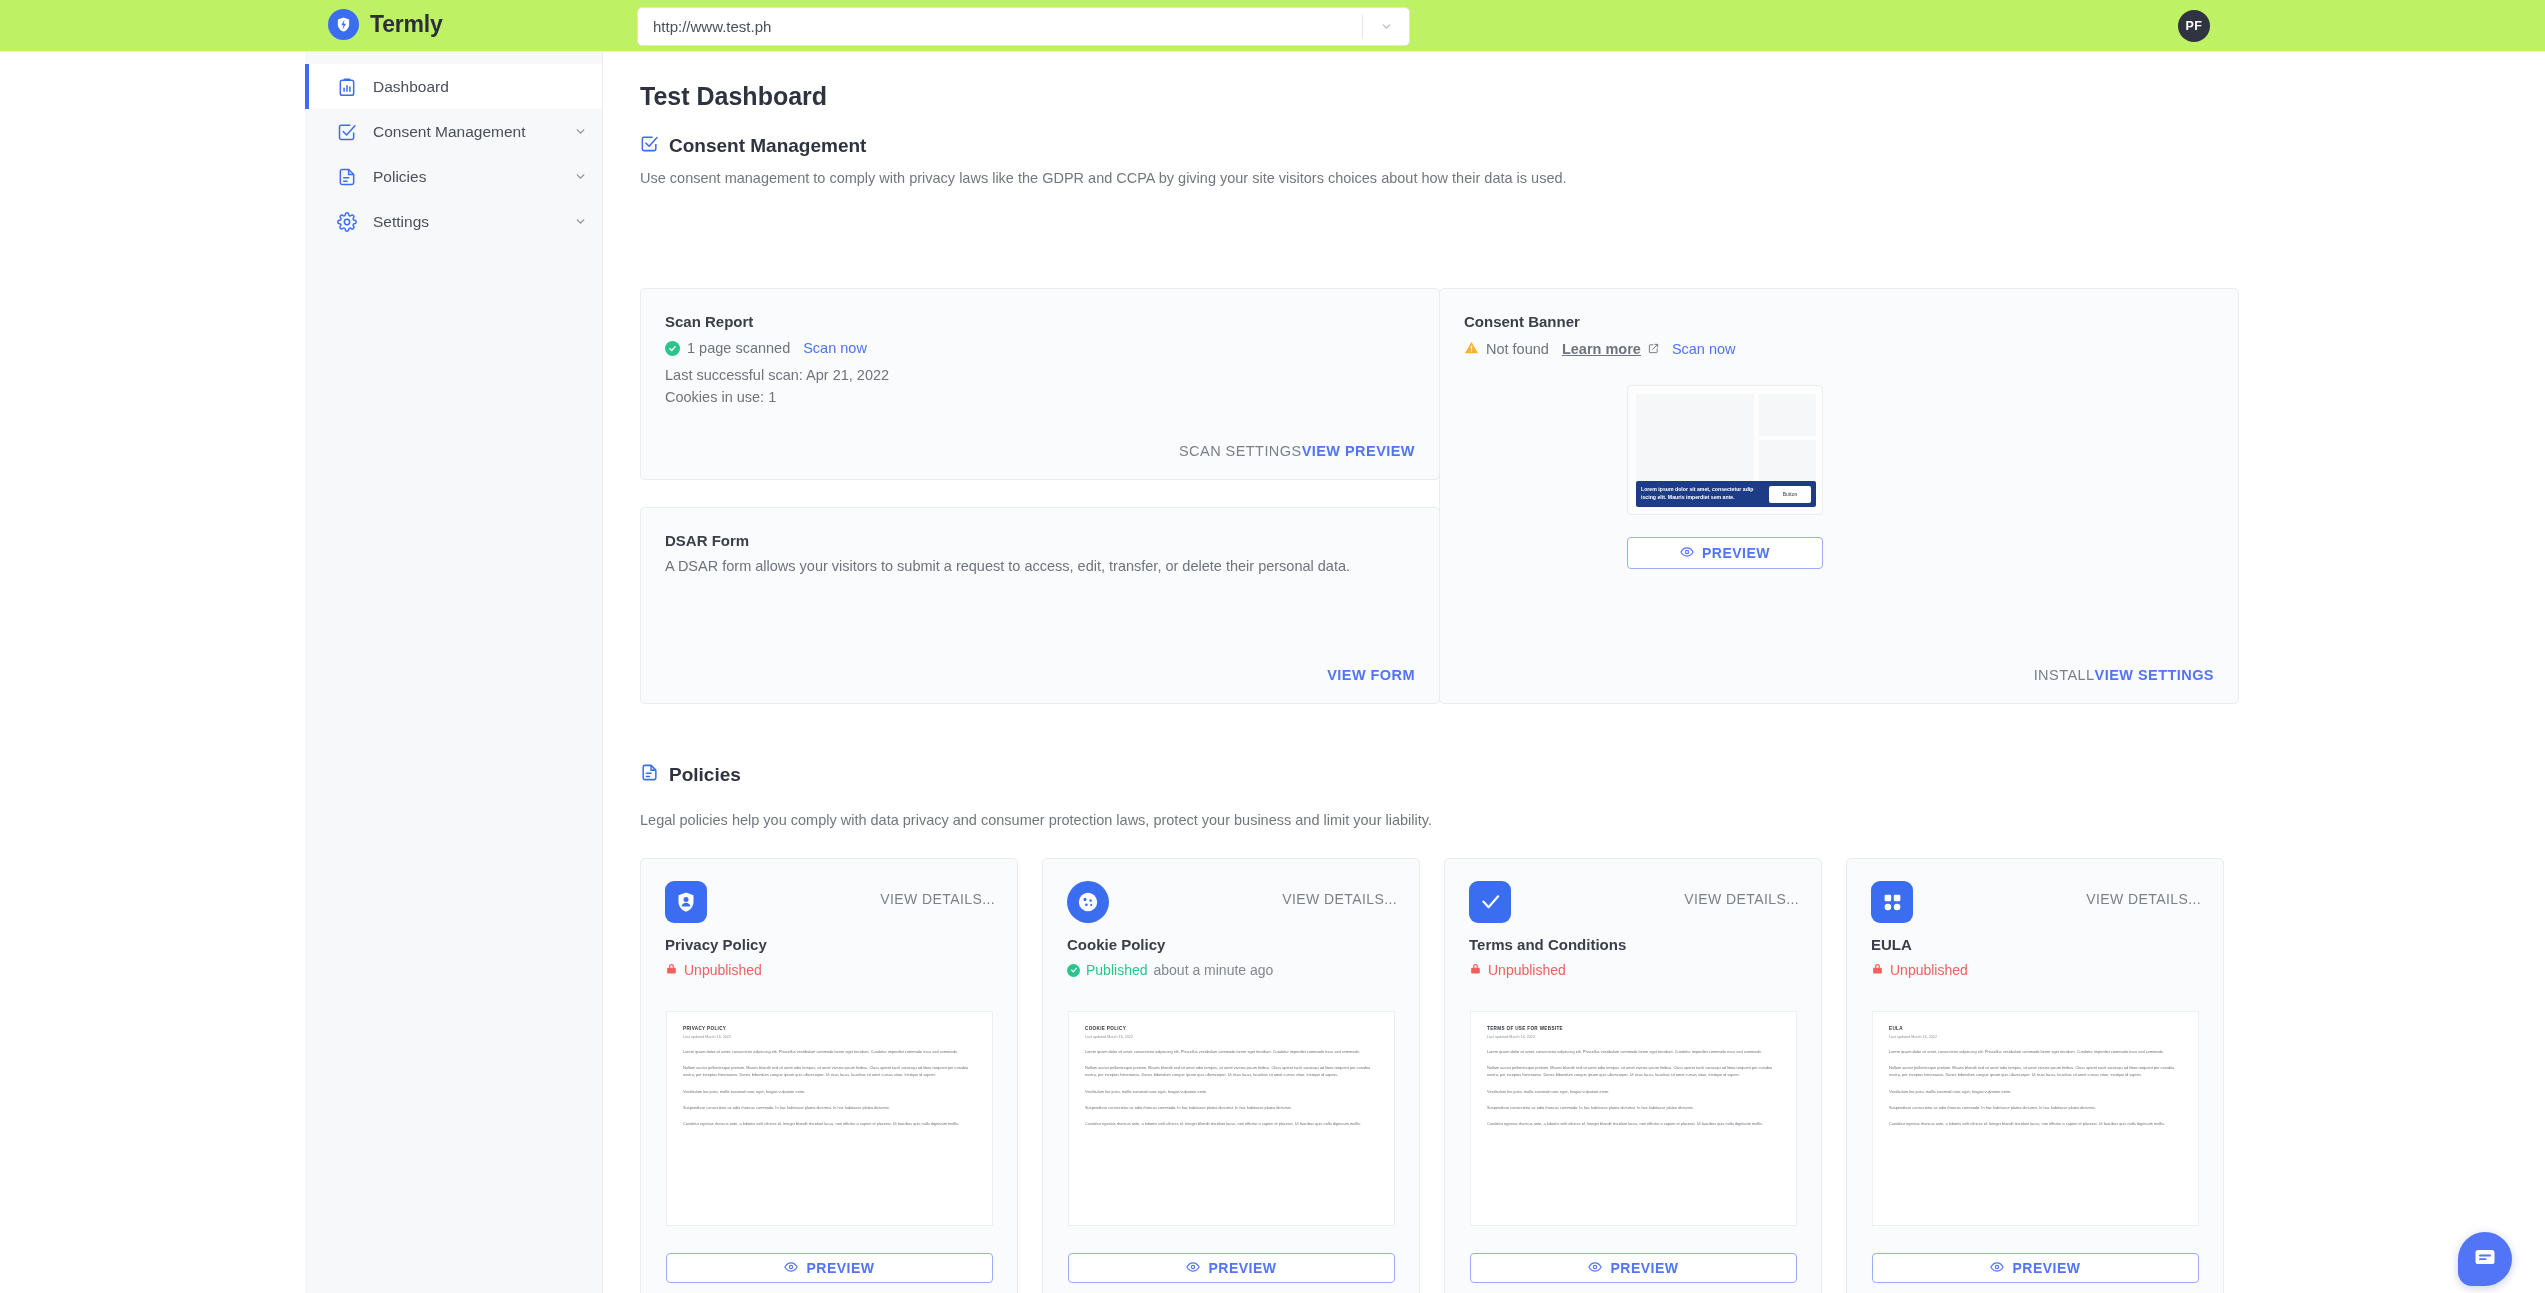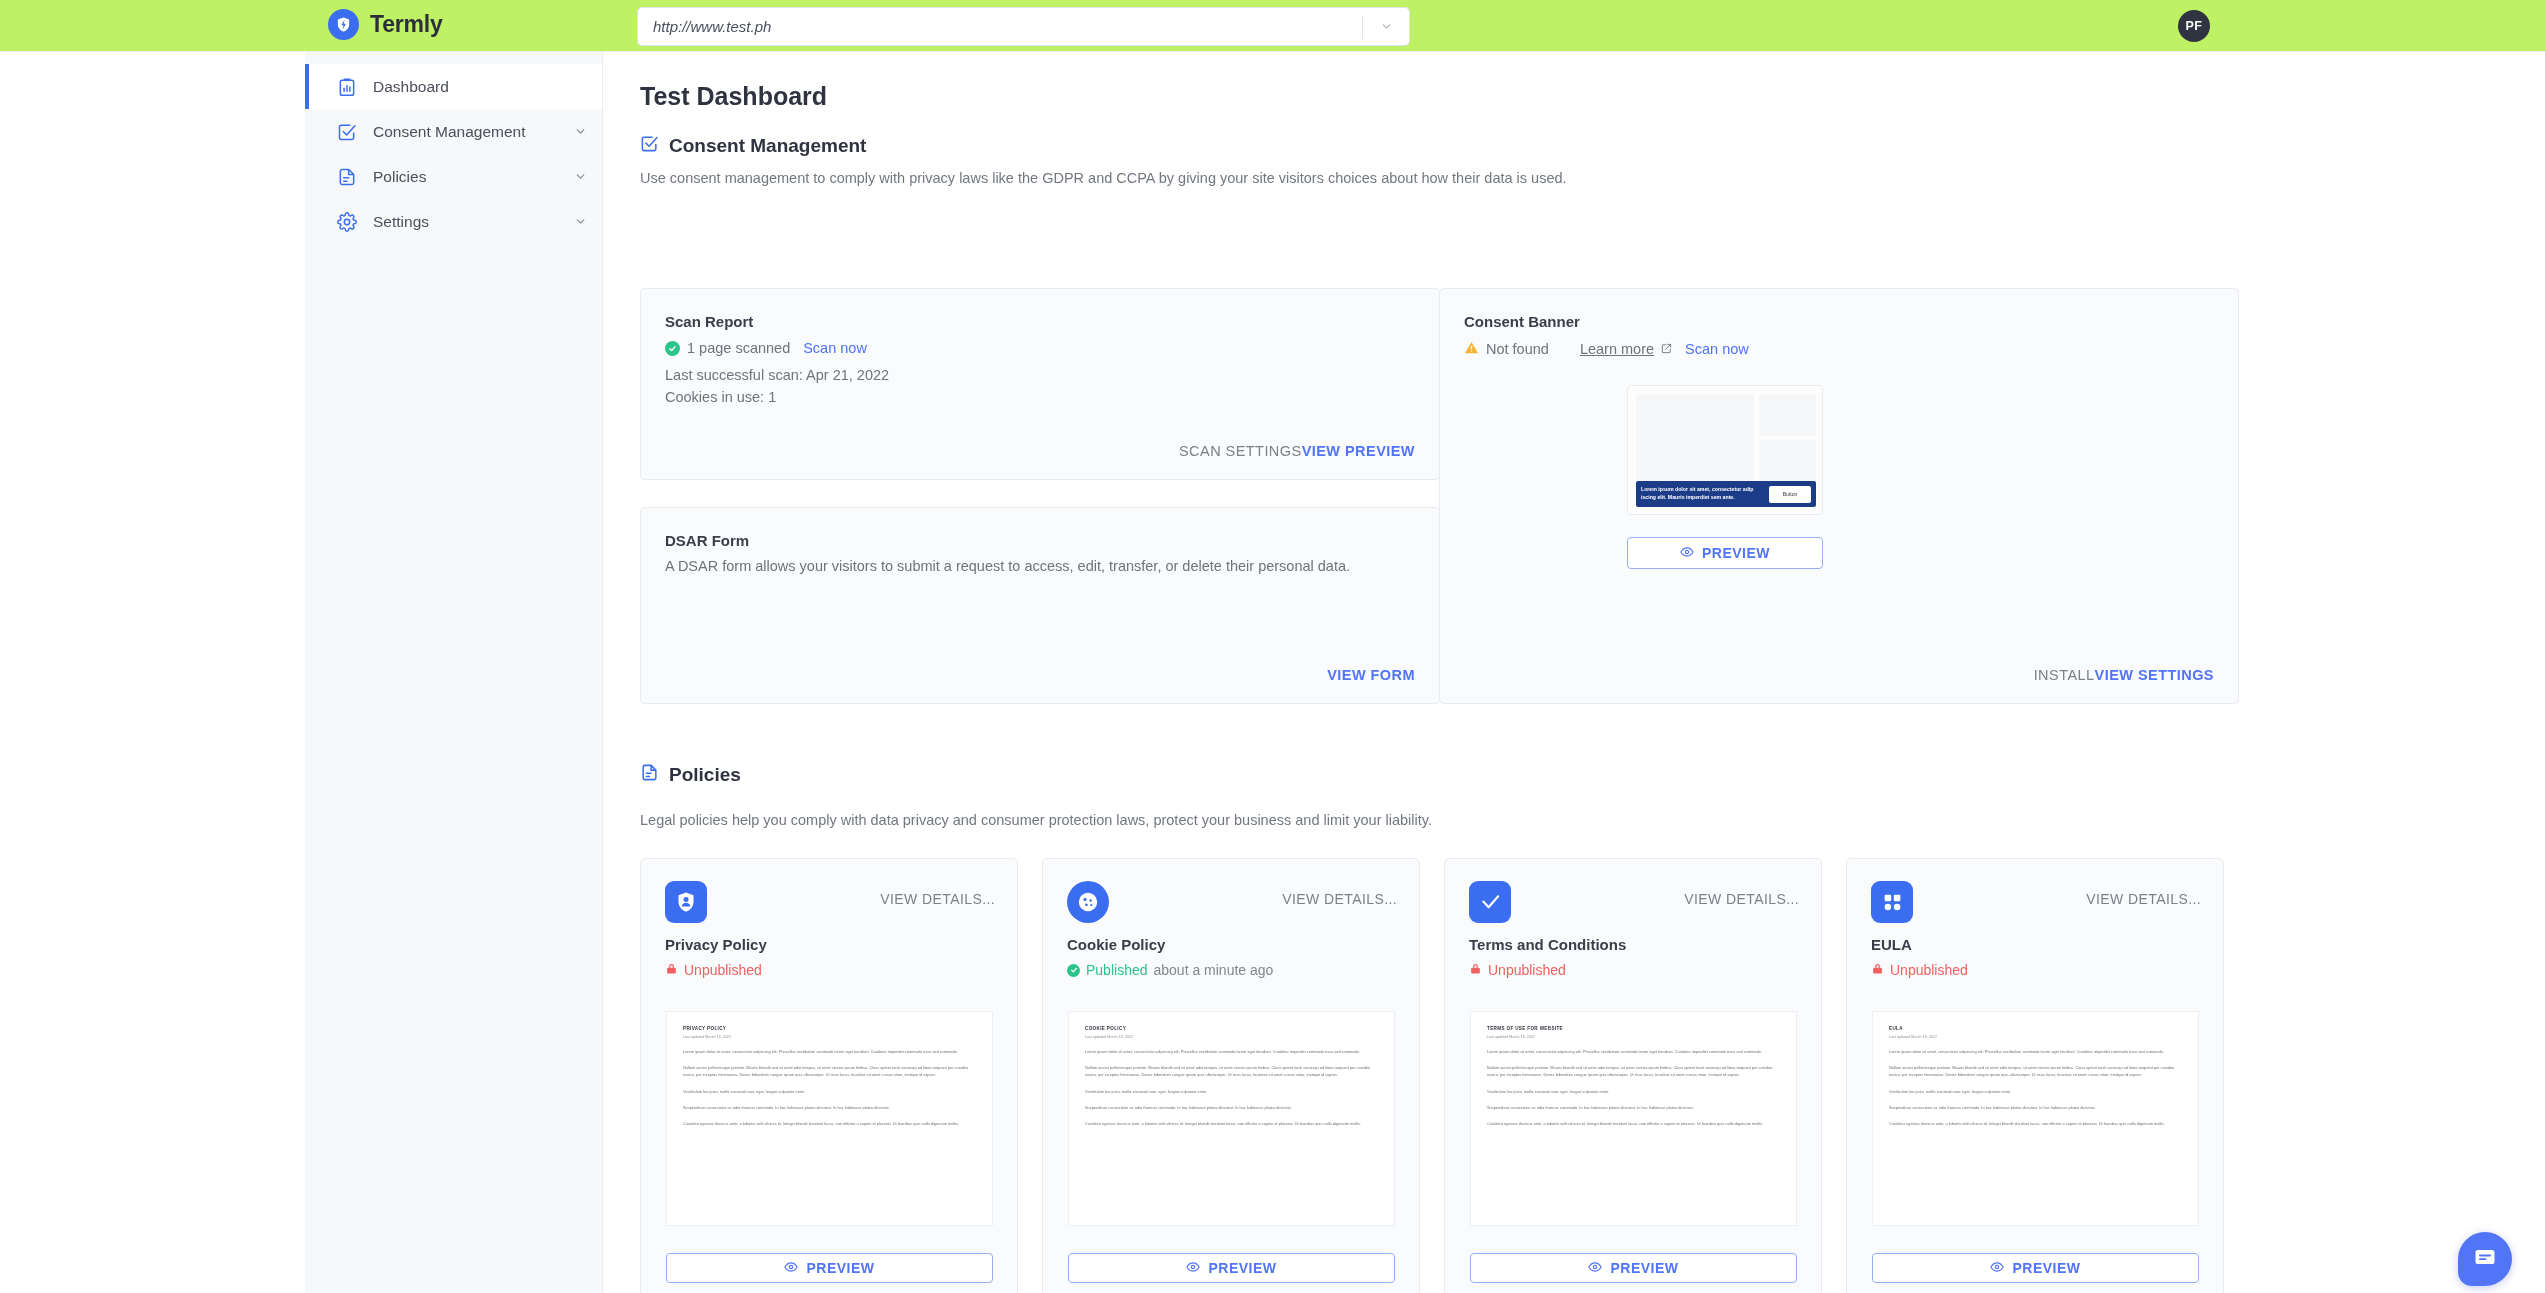--- a/index.html
+++ b/index.html
@@ -20,21 +20,21 @@
   .brand-mark {
     width: 31px; height: 31px; border-radius: 50%;
     background: #3a6df0; display: flex; align-items: center; justify-content: center;
   }
   .brand-mark svg { display: block; }
   .brand-name { font-size: 23px; font-weight: bold; color: #2c2f3a; letter-spacing: -0.2px; }
 
   .urlselect {
     position: absolute; left: 637px; top: 7px; width: 773px; height: 39px;
     border: 1px solid #dfe2e8; border-radius: 5px; background: #fff;
-    display: flex; align-items: center; font-style: italic;
+    display: flex; align-items: center;
   }
   .urlselect .val { flex: 1; padding-left: 15px; font-size: 15px; color: #4a4f5c; }
   .urlselect .divider { width: 1px; height: 24px; background: #e3e6eb; }
   .urlselect .caret { width: 46px; display: flex; align-items: center; justify-content: center; }
 
   .avatar {
     position: absolute; left: 2178px; top: 10px; width: 32px; height: 32px;
     border-radius: 50%; background: #2f3440; color: #ffffff;
     font-size: 12.5px; font-weight: bold; letter-spacing: .4px;
     display: flex; align-items: center; justify-content: center;
@@ -285,21 +285,21 @@
       <div class="card-title" style="position:absolute;left:24px;top:24px;">Consent Banner</div>
       <div class="statusline" style="position:absolute;left:24px;top:51px;">
         <span>
           <svg width="15" height="15" viewBox="0 0 24 24">
               <path d="M12 3 L22.5 21 H1.5 Z" fill="#f5b335"></path>
               <rect x="11" y="9" width="2" height="6" rx="1" fill="#fff"></rect>
               <circle cx="12" cy="17.6" r="1.1" fill="#fff"></circle>
             </svg>
         </span>
         <span style="color:#6e737c;">Not found</span>
-        <span class="learnmore" style="margin-left:24px;">Learn more</span>
+        <span class="learnmore" style="margin-left:6px;font-weight:bold;">Learn more</span>
         <span>
           <svg width="11" height="11" viewBox="0 0 24 24" fill="none" stroke="#6e737c" stroke-width="2" stroke-linecap="round" stroke-linejoin="round">
               <path d="M15 3h6v6"></path>
               <path d="M10 14 21 3"></path>
               <path d="M20 13v7a1 1 0 0 1-1 1H4a1 1 0 0 1-1-1V5a1 1 0 0 1 1-1h7"></path>
             </svg>
         </span>
         <span class="linkblue" style="margin-left:6px;">Scan now</span>
       </div>
 

